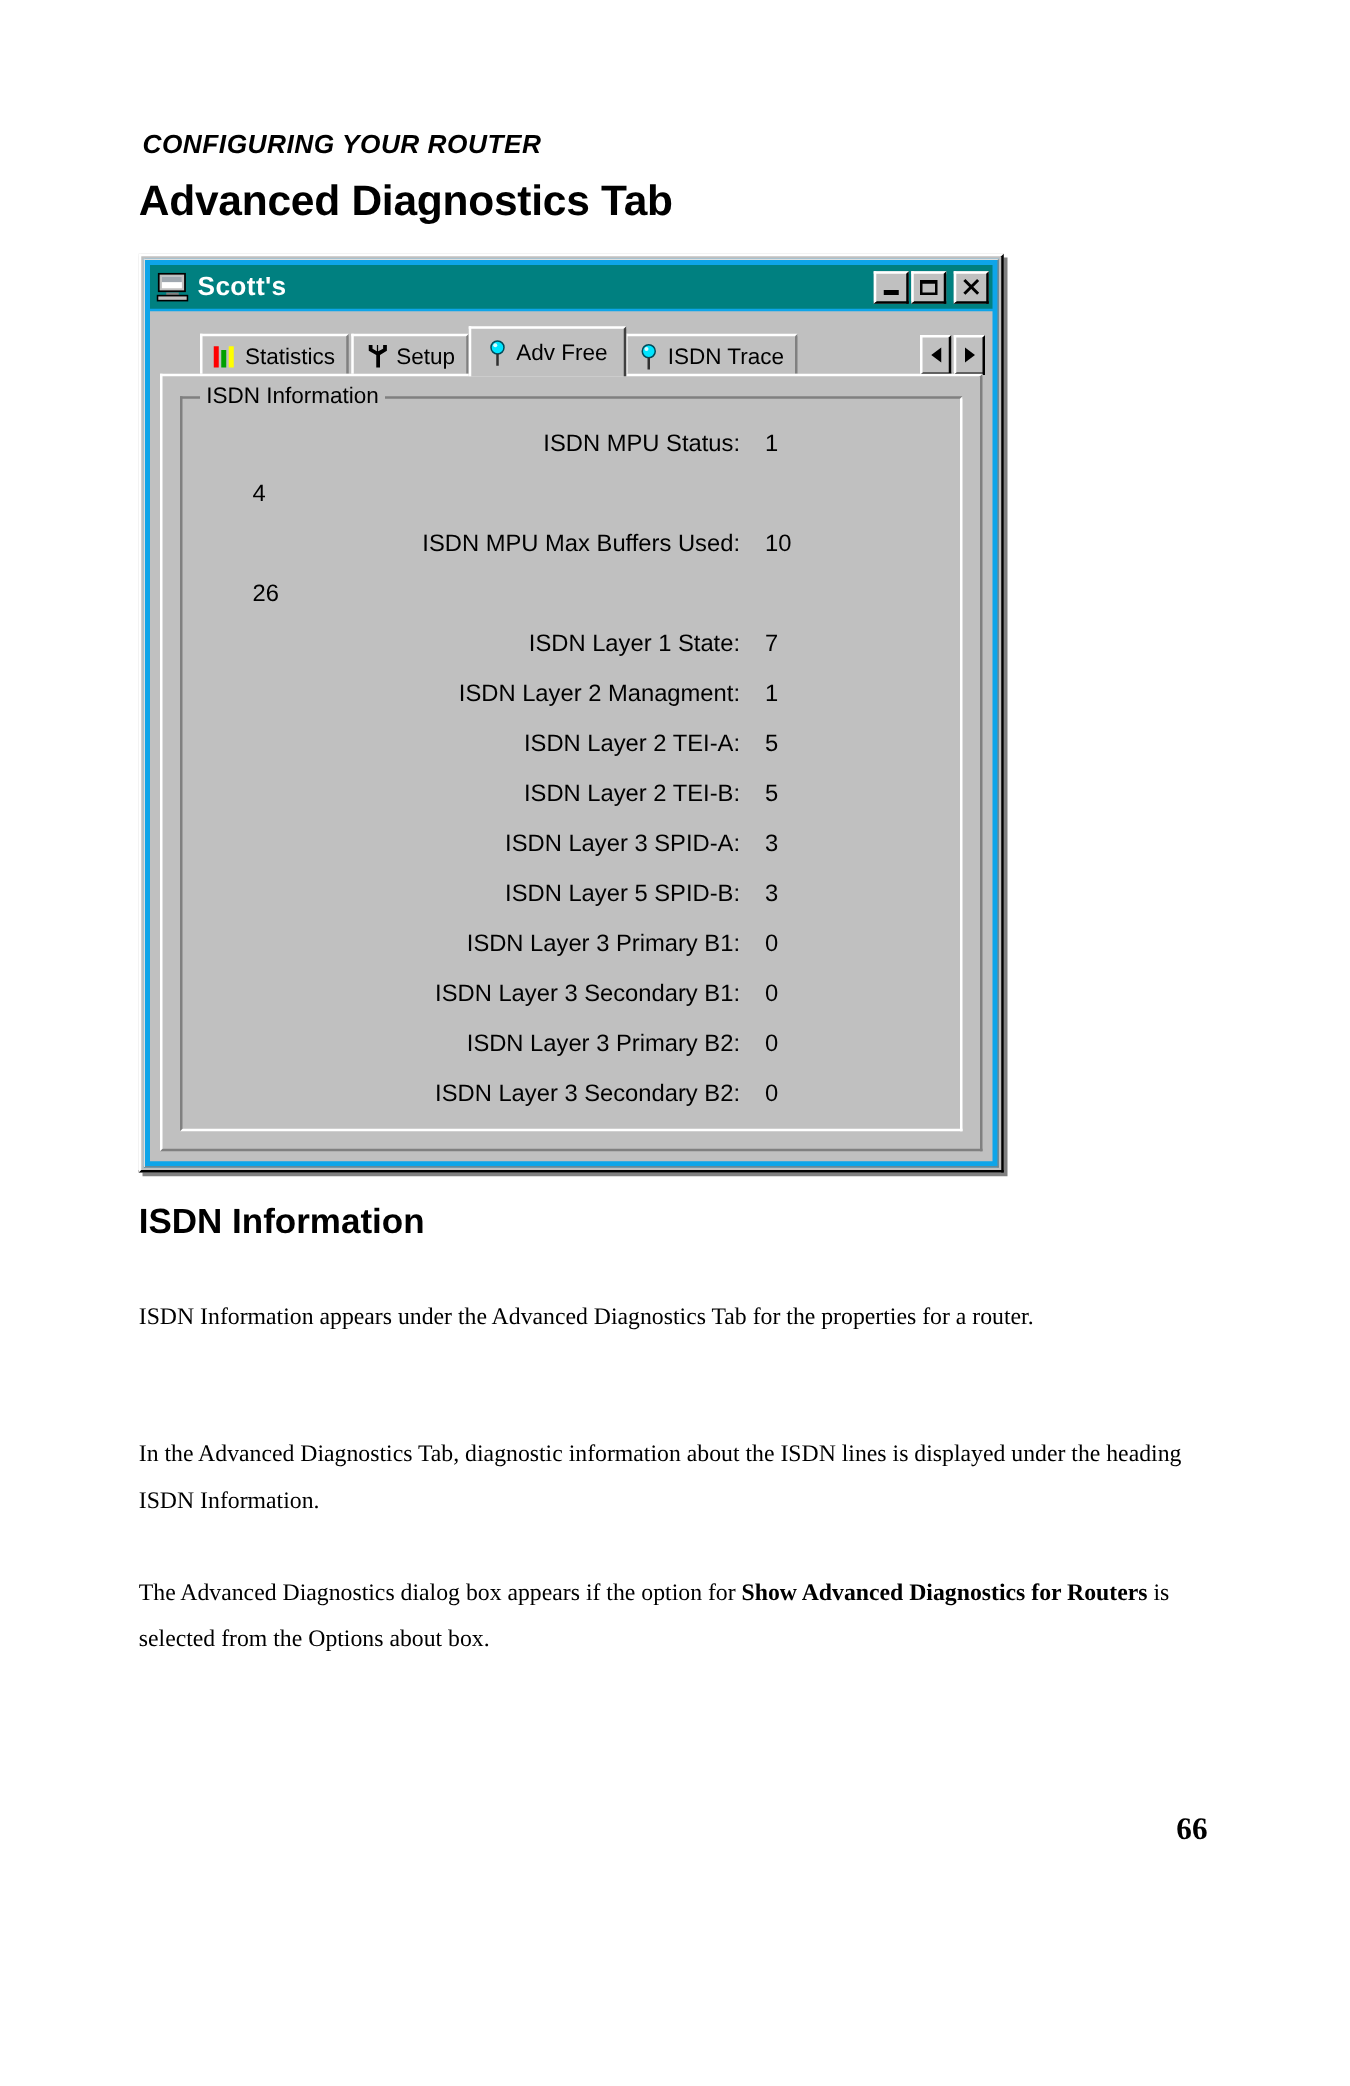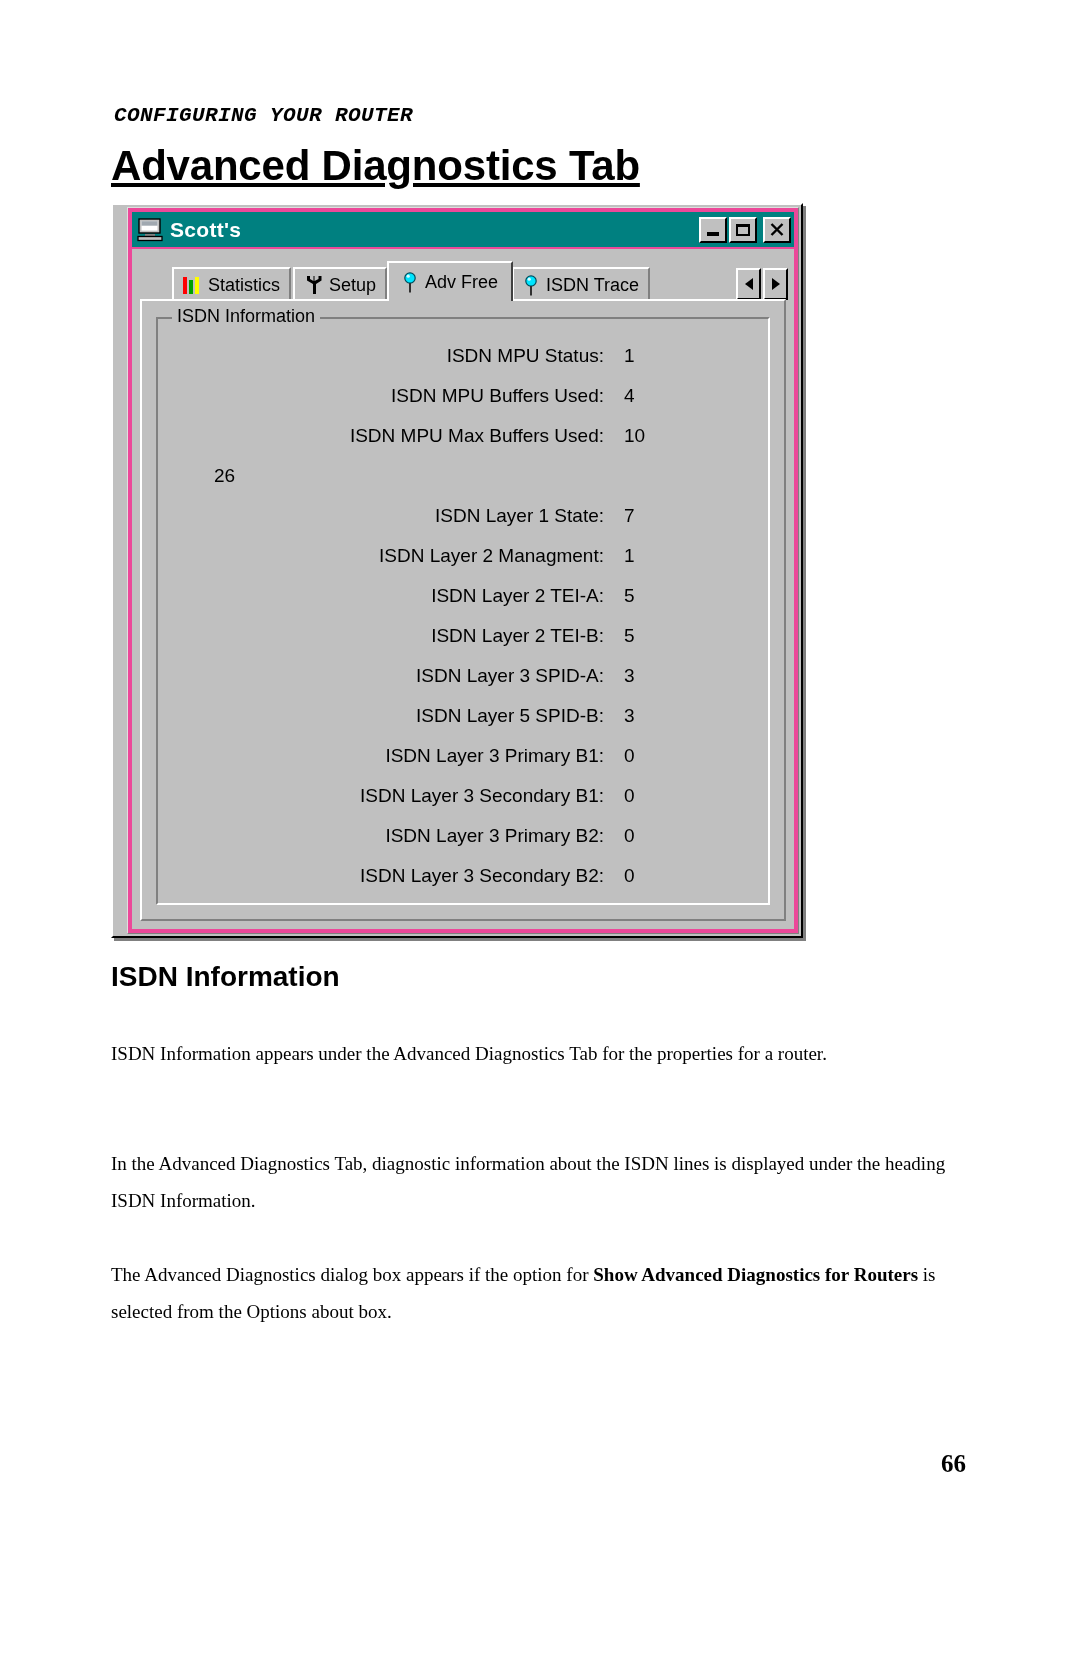--- a/index.html
+++ b/index.html
@@ -21,37 +21,36 @@
     left: 0; top: 0;
     width: 1080px;
     height: 1669px;
   }
 
   
   .running-head {
     position: absolute;
     left: 114px;
     top: 104px;
-    font-family: Liberation Mono, monospace;
+    font-family: Liberation Sans, sans-serif;
     font-style: italic;
     font-weight: bold;
     font-size: 21px;
     letter-spacing: 0.4px;
   }
 
   
   .chapter-title {
     position: absolute;
     left: 111px;
     top: 142px;
     font-family: "Liberation Sans", sans-serif;
     font-weight: bold;
-    font-size: 42px;
+    font-size: 34px;
     letter-spacing: -0.2px;
-    text-decoration: underline;
   }
 
   
   .win-outer {
     position: absolute;
     left: 111px;
     top: 203px;
     width: 692px;
     height: 735px;
     background: #c0c0c0;
@@ -59,27 +58,26 @@
     border-left: 2px solid #ffffff;
     border-right: 2px solid #000000;
     border-bottom: 2px solid #000000;
     box-sizing: border-box;
     box-shadow: 3px 3px 0 0 #808080;
   }
   .win-inner {
     position: absolute;
     left: 2px; top: 2px;
     right: 2px; bottom: 2px;
-    background: #ec4899;
+    background: #0ea5e9;
     border-top: 1px solid #dfdfdf;
     border-left: 1px solid #dfdfdf;
     border-right: 1px solid #808080;
     border-bottom: 1px solid #808080;
     box-sizing: border-box;
-    margin-left: 12px;
   }
 
   .titlebar {
     position: absolute;
     left: 4px;
     top: 4px;
     right: 4px;
     height: 35px;
     background: #008080;
     display: flex;
@@ -417,21 +415,20 @@
           <div class="groupbox">
             <div class="group-title">ISDN Information</div>
 
             <div class="rows">
 
               <div class="row">
                 <span class="row-label">ISDN MPU Status:</span>
                 <span class="row-value">1</span>
               </div>
               <div class="row">
-                <span class="row-label">ISDN MPU Buffers Used:</span>
                 <span class="row-value">4</span>
               </div>
               <div class="row">
                 <span class="row-label">ISDN MPU Max Buffers Used:</span>
                 <span class="row-value">10</span>
               </div>
               <div class="row">
                 <span class="row-value">26</span>
               </div>
               <div class="row">

